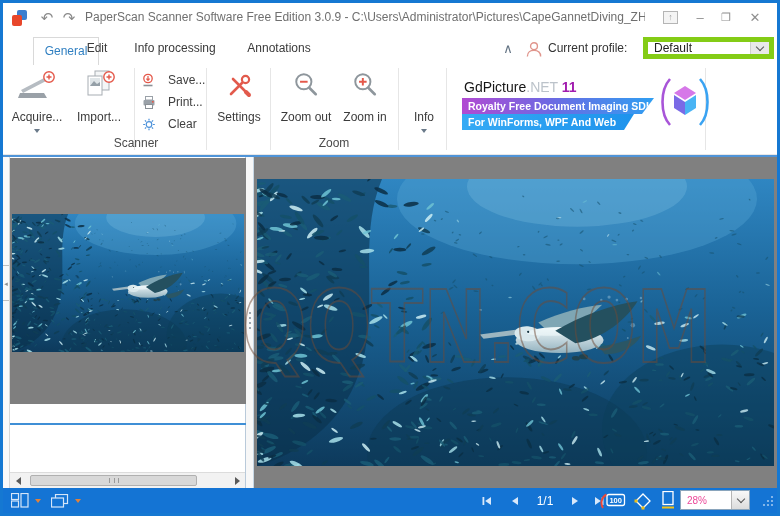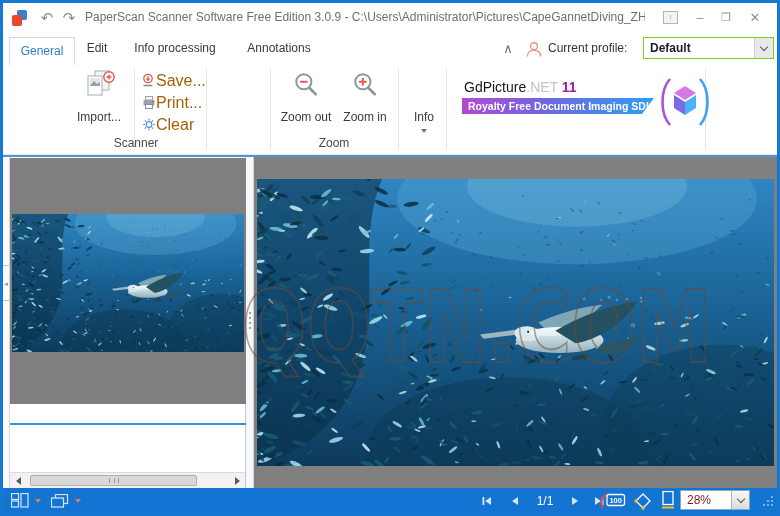--- a/index.html
+++ b/index.html
@@ -20,39 +20,39 @@
   .applogo .sq1{position:absolute;left:5px;top:0;width:10px;height:10px;background:#3b7fd0;border-radius:2px;}
   .applogo .sq2{position:absolute;left:0;top:5px;width:10px;height:11px;background:#e8472b;border-radius:2px;}
   .float-ic{position:absolute;top:8px;width:15px;height:13px;border:1px solid #b5b5b5;
             color:#a0a0a0;font-size:9px;line-height:11px;text-align:center;background:#f4f4f4;}
 
   
   .tabrow{position:absolute;left:3px;top:32px;width:774px;height:33px;background:#fff;}
   .tab{position:absolute;top:0;height:33px;line-height:33px;font-size:12px;color:#3a3a3a;
        text-align:center;cursor:default;}
   .tab.active{top:5px;height:28px;line-height:26px;border:1px solid #d9d9d9;border-bottom:none;
-              background:#fff;color:#2f7fc1;}
-  .combo{position:absolute;background:#fff;border:1px solid #84cc16;font-weight:bold;}
+              background:#fff;color:#2f7fc1;margin-left:24px;}
+  .combo{position:absolute;background:#fff;border:5px solid #84cc16;}
   .combo .val{position:absolute;left:6px;top:0;bottom:0;font-size:12px;color:#222;
               display:flex;align-items:center;}
   .combo .btn{position:absolute;right:0;top:0;bottom:0;width:19px;background:#e9e9e9;
               border-left:1px solid #cfcfcf;display:flex;align-items:center;justify-content:center;}
   .chev{width:6px;height:6px;border-right:1.6px solid #555;border-bottom:1.6px solid #555;
         transform:rotate(45deg);margin-top:-3px;}
 
   
   .ribbon{position:absolute;left:3px;top:65px;width:774px;height:90px;background:#fff;
           border-bottom:1px solid #e8e8e8;}
   .rdiv{position:absolute;top:68px;height:82px;width:1px;background:#e6e6e6;}
   .bigbtn{position:absolute;top:68px;height:74px;text-align:center;cursor:default;}
   .bigbtn .lbl{position:absolute;left:0;right:0;top:42px;font-size:12px;color:#3b3b3b;}
   .caret-down{width:0;height:0;border-left:3px solid transparent;border-right:3px solid transparent;
               border-top:4px solid #6a7a8a;}
   .smallrow{position:absolute;left:140px;width:62px;height:21px;cursor:default;}
-  .smallrow .lbl{position:absolute;left:16px;top:0;height:21px;line-height:21px;font-size:16px;color:#a16207;}
+  .smallrow .lbl{position:absolute;left:28px;top:0;height:21px;line-height:21px;font-size:12px;color:#404040;}
   .grouplbl{position:absolute;top:136px;height:16px;font-size:12px;color:#4a4a4a;text-align:center;}
 
   
   .banner{position:absolute;left:458px;top:65px;width:300px;height:88px;cursor:pointer;}
   .b-line1{position:absolute;left:6px;top:14px;font-size:14px;white-space:nowrap;}
   .b-brand{font-weight:normal;color:#161616;}
   .b-net{color:#bcc3ca;}
   .b-ver{font-weight:bold;color:#a21caf;}
   .b-band1{position:absolute;left:4px;top:33px;width:192px;height:16px;line-height:16px;
            padding-left:6px;font-size:10.5px;font-weight:bold;color:#fff;
@@ -93,21 +93,21 @@
   .scene-main{position:absolute;left:257px;top:179px;width:517px;height:287px;}
   .scene-thumb{position:absolute;left:12px;top:214px;width:232px;height:138px;}
   .watermark{position:absolute;left:226px;top:258px;width:502px;height:142px;z-index:40;pointer-events:none;}
 
   
   .statusbar{position:absolute;left:3px;top:488px;width:774px;height:25px;background:#1474d4;}
   .st-item{position:absolute;top:0;height:25px;display:flex;align-items:center;justify-content:center;}
   .caret-or{width:0;height:0;border-left:3px solid transparent;border-right:3px solid transparent;
             border-top:4px solid #e0823c;}
   .st-combo{position:absolute;left:677px;top:2px;width:70px;height:20px;background:#fff;border:1px solid #8aa5bc;}
-  .st-combo .val{position:absolute;left:6px;top:0;bottom:0;font-size:12px;color:#7f1d1d;display:flex;align-items:center;}
+  .st-combo .val{position:absolute;left:6px;top:0;bottom:0;font-size:10px;color:#ec4899;display:flex;align-items:center;}
   .st-combo .btn{position:absolute;right:0;top:0;bottom:0;width:18px;border-left:1px solid #b5b5b5;
                  background:linear-gradient(#f8f8f8,#dcdcdc);display:flex;align-items:center;justify-content:center;}
   .pgind{font-size:12px;color:#fff;}
 </style>
 </head>
 <body>
 
 <div id="app">
 
   <svg width="0" height="0" style="position:absolute" aria-hidden="true">
@@ -835,20 +835,32 @@
 
   <div class="ribbon"></div>
 
   <div class="rdiv" style="left:134px;"></div>
   <div class="rdiv" style="left:206px;"></div>
   <div class="rdiv" style="left:270px;"></div>
   <div class="rdiv" style="left:398px;"></div>
   <div class="rdiv" style="left:446px;"></div>
   <div class="rdiv" style="left:705px;"></div>
 
+  <div class="bigbtn" style="left:8px;width:58px;">
+    <span>
+      <svg width="38" height="32" viewBox="0 0 38 32" style="margin-top:2px;">
+        <path d="M3,20 L28,7 L30,10 L5,23 Z" fill="#b6bcc2"></path>
+        <path d="M2,23 L26,23 L29,28 L0,28 Z" fill="#9aa1a8"></path>
+        <circle cx="31" cy="7" r="5.2" fill="#fff" stroke="#e4584a" stroke-width="1.4"></circle>
+        <path d="M31,4.5 V9.5 M28.5,7 H33.5" stroke="#e4584a" stroke-width="1.4"></path>
+      </svg>
+    </span>
+    <div class="lbl">Acquire...</div>
+    <div style="position:absolute;left:50%;margin-left:-3px;top:61px;" class="caret-down"></div>
+  </div>
 
   <div class="bigbtn" style="left:70px;width:58px;">
     <span>
       <svg width="32" height="32" viewBox="0 0 32 32" style="margin-top:1px;">
         <rect x="12" y="2" width="14" height="19" fill="#f4f6f7" stroke="#a7adb3"></rect>
         <rect x="5" y="7" width="14" height="19" fill="#fff" stroke="#a7adb3"></rect>
         <rect x="7" y="9" width="10" height="8" fill="#dfe5e8"></rect>
         <path d="M7,17 L11,12 L14,15 L17,13 V17 Z" fill="#95a0a8"></path>
         <circle cx="26" cy="8" r="5.2" fill="#fff" stroke="#e4584a" stroke-width="1.4"></circle>
         <path d="M26,5.5 V10.5 M23.5,8 H28.5" stroke="#e4584a" stroke-width="1.4"></path>
@@ -881,20 +893,31 @@
   <div class="smallrow" style="top:114px;text-align:center;">
     <span class="abs" style="left:2px;top:3px;">
       <svg width="14" height="15" viewBox="0 0 14 14" stroke="#4a90d9" fill="none" stroke-width="1.2">
         <circle cx="7" cy="7" r="2.8"></circle>
         <path d="M7,1.2 V3 M7,11 V12.8 M1.2,7 H3 M11,7 H12.8 M2.9,2.9 L4.2,4.2 M9.8,9.8 L11.1,11.1 M11.1,2.9 L9.8,4.2 M4.2,9.8 L2.9,11.1"></path>
       </svg>
     </span>
     <div class="lbl">Clear</div>
   </div>
 
+  <div class="bigbtn" style="left:212px;width:54px;">
+    <span>
+      <svg width="28" height="28" viewBox="0 0 28 28" style="margin-top:4px;" fill="none" stroke="#e25a4c" stroke-width="2.6" stroke-linecap="round">
+        <path d="M6,22 L17,11"></path>
+        <circle cx="20.5" cy="7.5" r="3.6" stroke-width="2.2"></circle>
+        <path d="M8,7 L21,20"></path>
+          <path d="M21,20 L24,23" stroke-width="4"></path>
+      </svg>
+    </span>
+    <div class="lbl">Settings</div>
+  </div>
 
   <div class="bigbtn" style="left:338px;width:54px;">
     <span>
       <svg width="26" height="26" viewBox="0 0 24 24" style="margin-top:4px;" fill="none">
         <circle cx="10" cy="9" r="7" stroke="#8e969c" stroke-width="1.8"></circle>
         <path d="M15,14.5 L21,20.5" stroke="#8e969c" stroke-width="2.4" stroke-linecap="round"></path>
         <path d="M6.5,9 H13.5 M10,5.5 V12.5" stroke="#e4584a" stroke-width="1.8"></path>
       </svg>
     </span>
     <div class="lbl">Zoom in</div>
@@ -914,20 +937,21 @@
     <div class="lbl">Info</div>
     <div style="position:absolute;left:50%;margin-left:-3px;top:61px;" class="caret-down"></div>
   </div>
 
   <div class="grouplbl" style="left:8px;width:256px;">Scanner</div>
   <div class="grouplbl" style="left:272px;width:124px;">Zoom</div>
 
   <div class="banner">
     <div class="b-line1"><span class="b-brand">GdPicture</span><span class="b-net">.NET</span> <span class="b-ver">11</span></div>
     <div class="b-band1">Royalty Free Document Imaging SDK</div>
+    <div class="b-band2">For WinForms, WPF And Web</div>
     <span class="abs" style="left:200px;top:10px;">
       <svg width="54" height="54" viewBox="0 0 54 52">
         <path d="M12,3 C2,14 2,38 12,49" fill="none" stroke="#a855d8" stroke-width="2.6"></path>
         <path d="M42,3 C52,14 52,38 42,49" fill="none" stroke="#3aa3f2" stroke-width="2.6"></path>
         <polygon points="27,10 38,17 27,24 16,17" fill="#d678e8"></polygon>
         <polygon points="16,19 27,26 27,39 16,32" fill="#7a6ae6"></polygon>
         <polygon points="38,19 27,26 27,39 38,32" fill="#49b4f4"></polygon>
       </svg>
     </span>
   </div>

